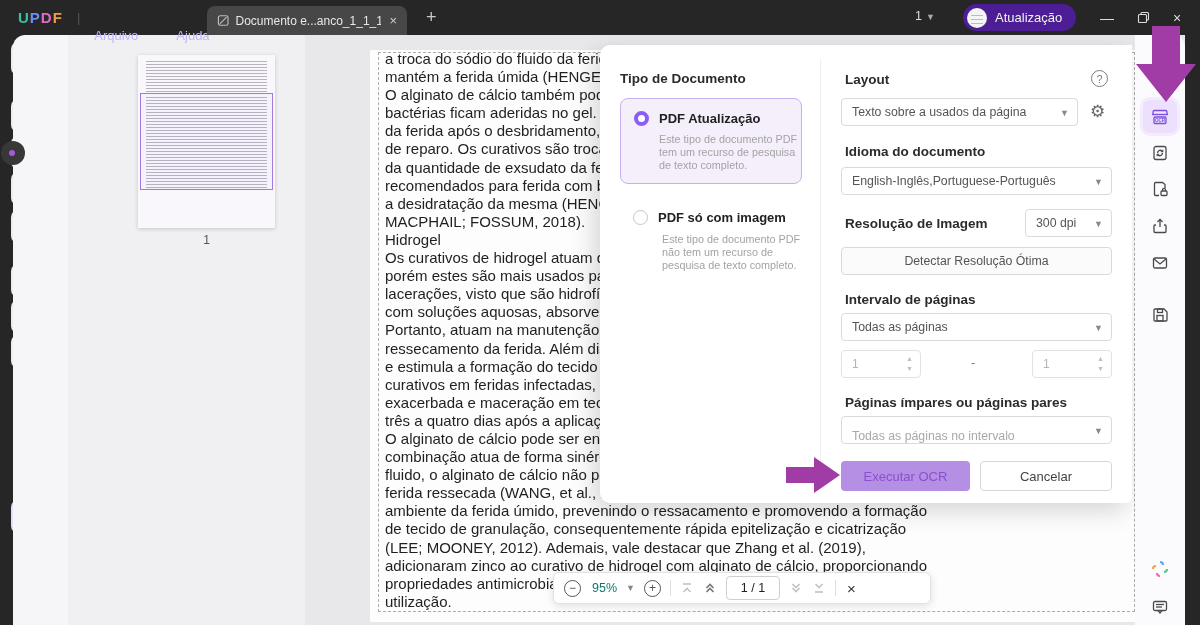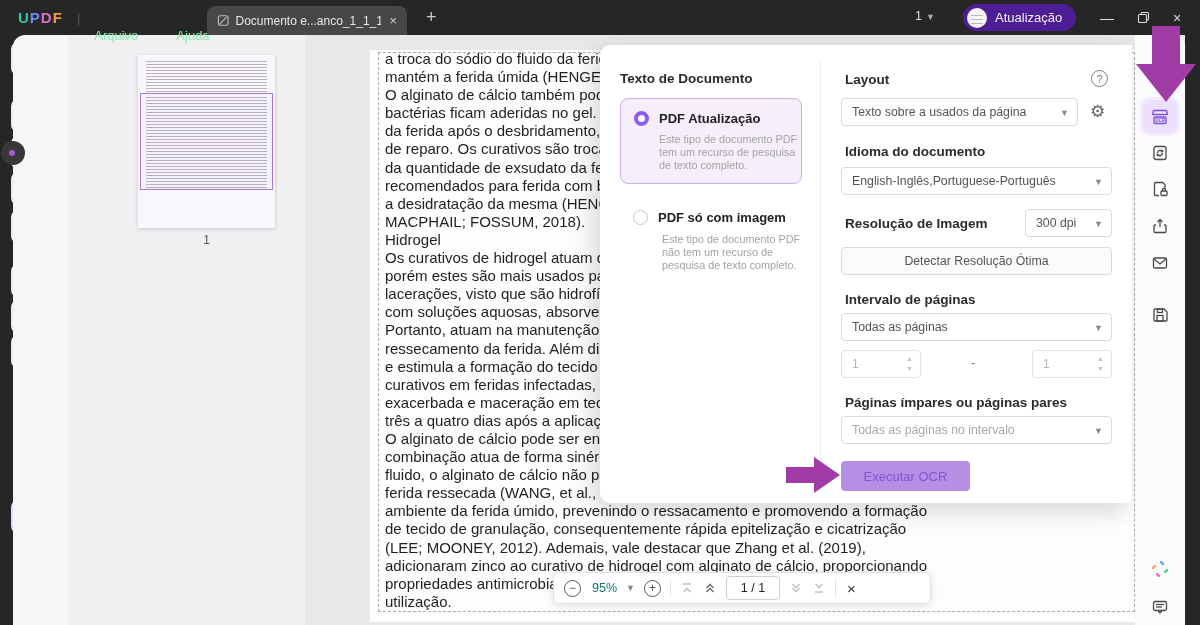--- a/index.html
+++ b/index.html
@@ -6,21 +6,21 @@
   html,body { width:1200px; height:625px; overflow:hidden; }
   body { font-family:"Liberation Sans", sans-serif; background:#262626; position:relative; }
   .abs { position:absolute; }
 
   
   #titlebar { left:0; top:0; width:1200px; height:35px; background:#262626; z-index:40; display:flex; align-items:center; }
   .logo { margin-left:18px; font-weight:bold; font-size:15px; letter-spacing:1px; }
   .logo span:nth-child(1){color:#36c3a0;} .logo span:nth-child(2){color:#6d8bf2;}
   .logo span:nth-child(3){color:#e06cc0;} .logo span:nth-child(4){color:#f09a44;}
   .tb-sep { color:#555; margin:0 14px; font-size:13px; }
-  .menu-item { color:#86efac; font-size:13px; margin-right:38px; cursor:default;margin-top:36px; }
+  .menu-item { color:#c4b5fd; font-size:13px; margin-right:38px; cursor:default;margin-top:36px; }
   .doc-tab { position:absolute; left:207px; top:6px; width:200px; height:29px; background:#474747; border-radius:8px 8px 0 0; display:flex; align-items:center; padding:0 10px; }
   .doc-tab .ttl { color:#e8e8e8; font-size:12px; margin:0 8px 0 6px; white-space:nowrap; overflow:hidden; }
   .doc-tab .x { color:#cfcfcf; font-size:13px; }
   .plus-btn { position:absolute; left:426px; top:8px; color:#c9c9c9; font-size:18px; line-height:18px; }
   .page-count { position:absolute; left:915px; top:9px; color:#dddddd; font-size:12.5px; }
   .page-count .car { font-size:9px; color:#aaa; margin-left:4px; }
   .update-btn { position:absolute; left:963px; top:4px; height:27px; background:#4c1d95; border-radius:14px; display:flex; align-items:center; padding:0 14px 0 4px; }
   .avatar { width:20px; height:20px; border-radius:50%; background:#f4f4f4; margin-right:8px;
             background-image:repeating-linear-gradient(0deg,#bbb 0 1px,transparent 1px 4px); background-size:12px 12px; background-position:4px 4px; background-repeat:no-repeat; }
   .update-btn span { color:#f2f2f2; font-size:13px; }
@@ -251,21 +251,21 @@
     <div>de tecido de granulação, consequentemente rápida epitelização e cicatrização</div>
     <div>(LEE; MOONEY, 2012). Ademais, vale destacar que Zhang et al. (2019),</div>
     <div>adicionaram zinco ao curativo de hidrogel com alginato de cálcio, proporcionando</div>
     <div>propriedades antimicrobia</div>
     <div>utilização.</div>
   </div>
 
 <div id="ocr-dialog" class="abs">
   <div id="dlg-divider"></div>
 
-  <div class="dlg-h" style="left:20px; top:26px;">Texto de Documento</div>
+  <div class="dlg-h" style="left:20px; top:26px;">Tipo de Documento</div>
   <div class="opt-card">
     <span class="radio sel" style="left:13px; top:12px;"></span>
     <span class="opt-title" style="left:38px; top:12px;">PDF Atualização</span>
     <span class="opt-desc" style="left:38px; top:34px;">Este tipo de documento PDF tem um recurso de pesquisa de texto completo.</span>
   </div>
   <span class="radio unsel" style="left:33px; top:165px;"></span>
   <span class="opt-title" style="left:58px; top:165px;">PDF só com imagem</span>
   <span class="opt-desc" style="left:62px; top:188px;">Este tipo de documento PDF não tem um recurso de pesquisa de texto completo.</span>
 
   <div class="dlg-h" style="left:245px; top:27px;">Layout</div>
@@ -304,26 +304,27 @@
   <span style="position:absolute; left:371px; top:310px; color:#777; font-size:13px;">-</span>
   <div class="spin" style="left:432px; top:305px;">
     <span>1</span>
     <span class="arrows">
         <span>▲</span>
         <span>▼</span>
       </span>
   </div>
 
   <div class="dlg-h" style="left:245px; top:350px;">Páginas ímpares ou páginas pares</div>
-  <div class="select muted" style="left:241px; top:371px; width:271px;">
+  <div class="select muted" style="left:241px; top:371px; width:271px;align-items:flex-end;">
     <span>Todas as páginas no intervalo</span>
       <span class="car">▼</span>
   </div>
 
   <button id="btn-run">Executar OCR</button>
+  <button id="btn-cancel">Cancelar</button>
 </div>
 
 <div id="right-rail" class="abs"></div>
 <div class="rrail-ic active abs" style="top:100px;">
   <svg width="20" height="20" viewBox="0 0 20 20" fill="none" stroke="#7c4dde" stroke-width="1.3">
       <path d="M3 7 V5 a1.5 1.5 0 0 1 1.5-1.5 h11 A1.5 1.5 0 0 1 17 5 v2"></path>
       <line x1="2" y1="7.5" x2="18" y2="7.5"></line>
       <rect x="4" y="10" width="12" height="6.5" rx="1"></rect>
       <text x="10" y="15.2" font-size="4.6" fill="#7c4dde" stroke="none" text-anchor="middle" font-family="Liberation Sans, sans-serif" font-weight="bold">OCR</text>
     </svg>

